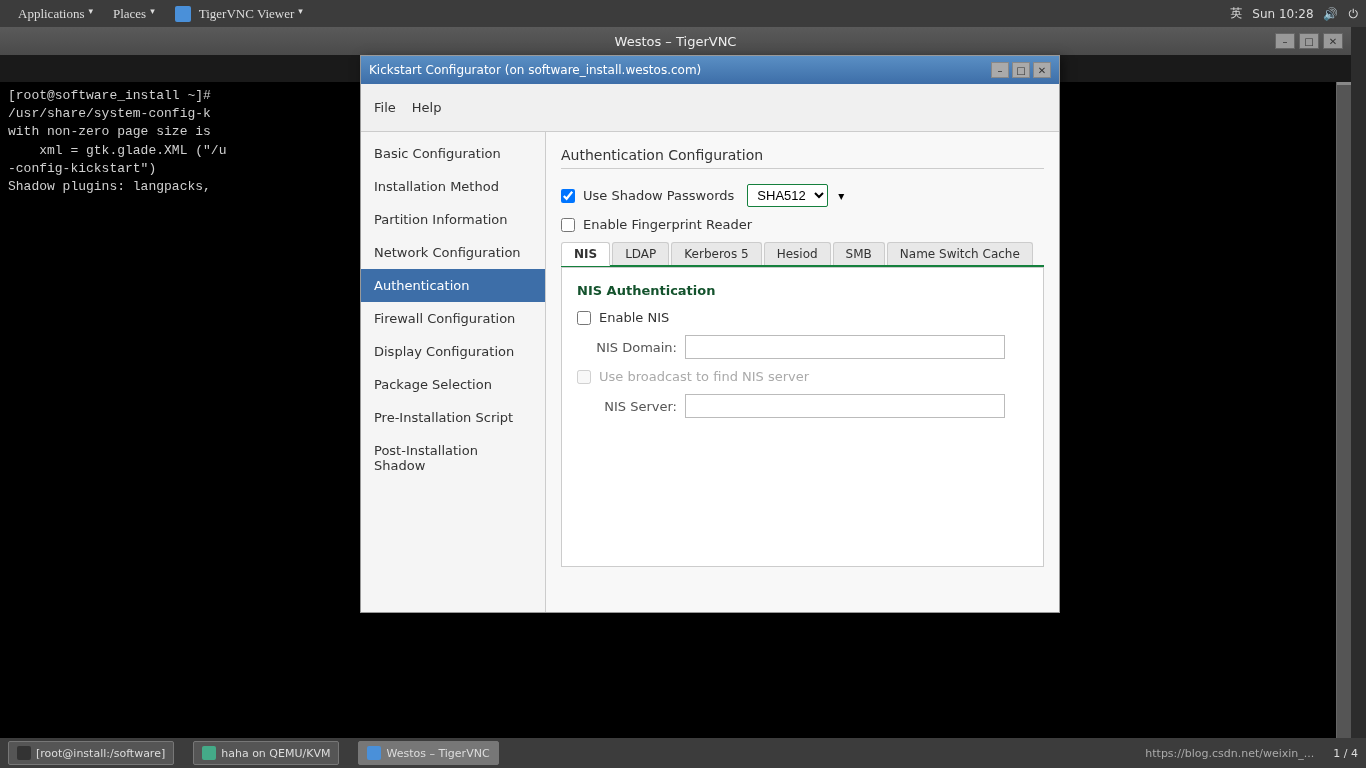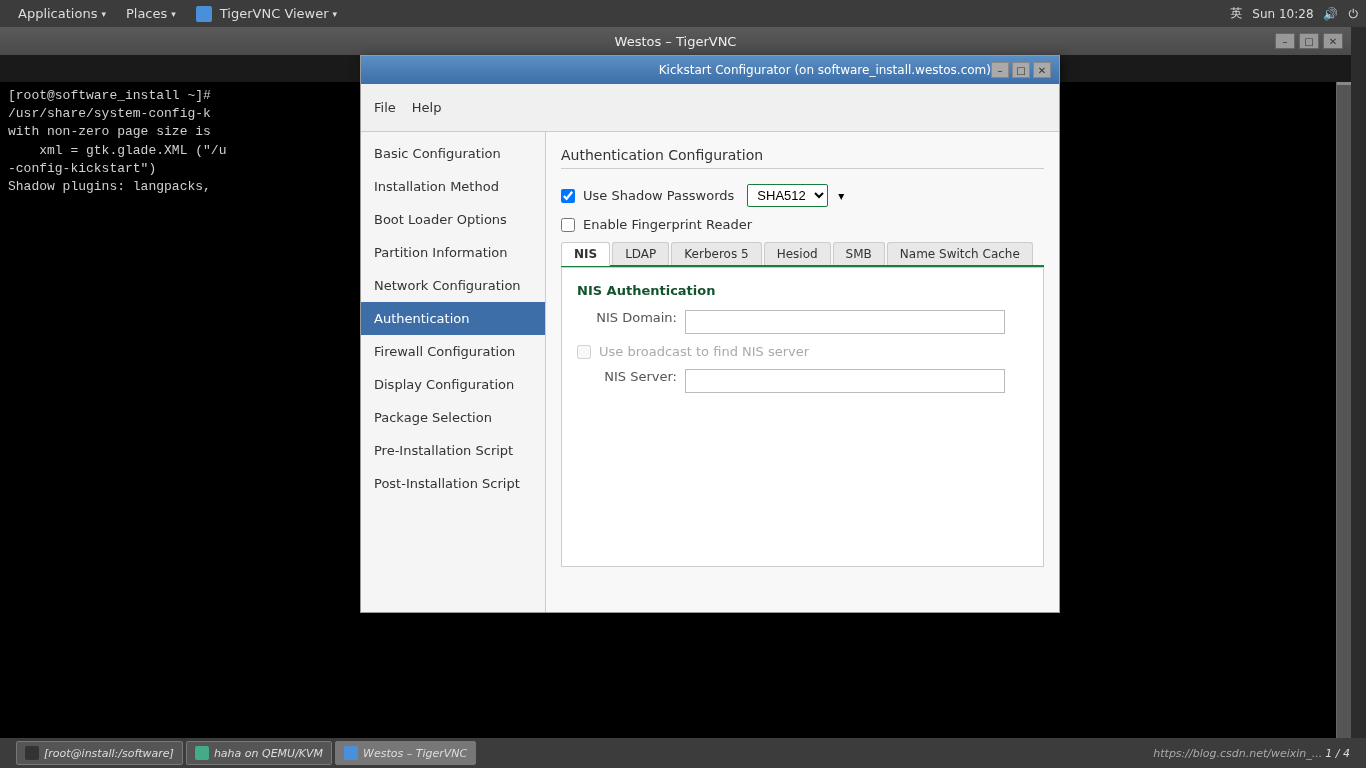--- a/index.html
+++ b/index.html
@@ -29,23 +29,24 @@
       align-items: center;
       gap: 0;
       flex: 1;
     }
     .taskbar-btn {
       color: #ddd;
       padding: 2px 10px;
       cursor: pointer;
       font-size: 13px;
       display: flex;
-      align-items: center;
+      align-items: flex-start;
       gap: 4px;
       border-radius: 3px;
+      font-family: Liberation Serif, serif;
     }
     .taskbar-btn .arrow { font-size: 9px; }
 
     .tb-right {
       display: flex;
       align-items: center;
       gap: 10px;
       color: #ddd;
       font-size: 12px;
     }
@@ -100,23 +101,22 @@
     }
 
     
     .taskbar-bottom {
       position: absolute;
       bottom: 0; left: 0; right: 0;
       height: 30px;
       background: #3c3c3c;
       display: flex;
       align-items: center;
-      padding: 0 16px;
-      gap: 3px;
-      font-style: italic;
+      padding: 0 8px;
+      gap: 19px;
     }
     .tb-item {
       height: 24px;
       background: #555;
       border: 1px solid #777;
       border-radius: 2px;
       display: flex;
       align-items: center;
       padding: 0 8px;
       color: #ddd;
@@ -155,21 +155,21 @@
     .ks-titlebar {
       background: linear-gradient(to bottom, #5a8fc4, #3d6ea8);
       height: 28px;
       display: flex;
       align-items: center;
       padding: 0 8px;
       color: white;
       font-size: 12px;
       position: relative;
     }
-    .ks-titlebar .ks-title { flex: 1; text-align: right; }
+    .ks-titlebar .ks-title { flex: 1; text-align: left; }
     .ks-win-controls {
       display: flex;
       gap: 3px;
     }
     .ks-win-btn {
       width: 18px;
       height: 16px;
       background: #aaa;
       border: 1px solid #888;
       display: flex;
@@ -301,21 +301,21 @@
     }
     .tab-section-title {
       font-size: 13px;
       font-weight: bold;
       color: #14532d;
       margin-bottom: 12px;
     }
 
     .form-row {
       display: flex;
-      align-items: flex-start;
+      align-items: center;
       margin-bottom: 10px;
       gap: 8px;
     }
     .form-label {
       font-size: 13px;
       color: #555;
       min-width: 100px;
       text-align: right;
     }
     .form-input {
@@ -400,29 +400,28 @@
   <div class="ks-menubar">
     <div class="ks-menu-item">File</div>
     <div class="ks-menu-item">Help</div>
   </div>
 
   <div class="ks-body">
 
     <div class="ks-sidebar">
       <div class="sidebar-item">Basic Configuration</div>
       <div class="sidebar-item">Installation Method</div>
-      <div class="sidebar-item">Boot Loader Options</div>
       <div class="sidebar-item">Partition Information</div>
       <div class="sidebar-item">Network Configuration</div>
       <div class="sidebar-item active">Authentication</div>
       <div class="sidebar-item">Firewall Configuration</div>
       <div class="sidebar-item">Display Configuration</div>
       <div class="sidebar-item">Package Selection</div>
       <div class="sidebar-item">Pre-Installation Script</div>
-      <div class="sidebar-item">Post-Installation Script</div>
+      <div class="sidebar-item">Post-Installation Shadow</div>
     </div>
 
     <div class="ks-content">
       <div class="content-title">Authentication Configuration</div>
 
       <div class="check-row">
         <input type="checkbox" checked="" id="shadow-pw" style="">
         <label for="shadow-pw">Use Shadow Passwords</label>
         <select class="sha-select">
           <option>SHA512</option>
@@ -442,20 +441,24 @@
         <div class="auth-tab">LDAP</div>
         <div class="auth-tab">Kerberos 5</div>
         <div class="auth-tab">Hesiod</div>
         <div class="auth-tab">SMB</div>
         <div class="auth-tab">Name Switch Cache</div>
       </div>
 
       <div class="tab-content">
         <div class="tab-section-title">NIS Authentication</div>
 
+        <div class="check-row">
+          <input type="checkbox" id="enable-nis" style="">
+          <label for="enable-nis">Enable NIS</label>
+        </div>
 
         <div class="form-row">
           <span class="form-label">NIS Domain:</span>
           <input type="text" class="form-input" style="">
         </div>
 
         <div class="check-row disabled-check">
           <input type="checkbox" disabled="" id="use-broadcast" style="">
           <label for="use-broadcast" style="color:#aaa;">Use broadcast to find NIS server</label>
         </div>

